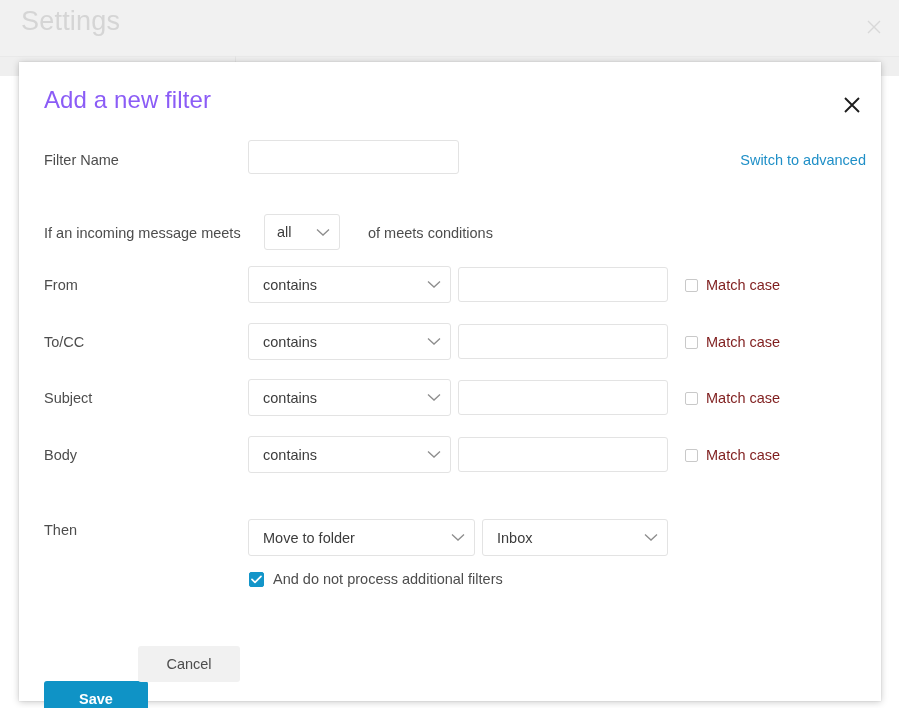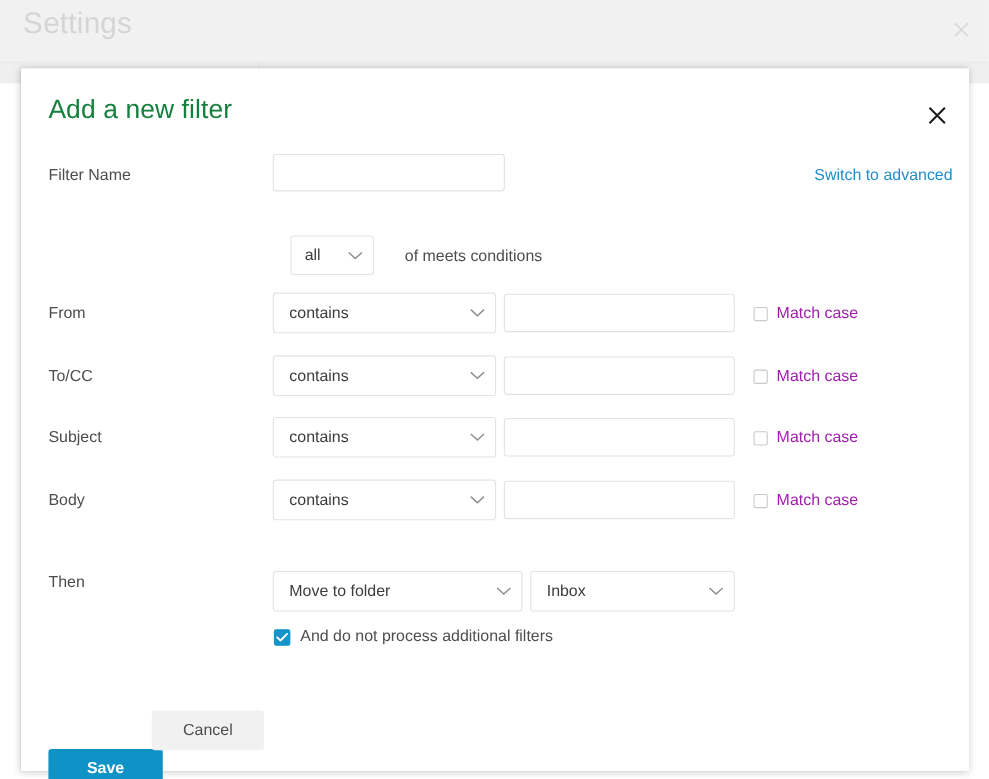--- a/index.html
+++ b/index.html
@@ -63,21 +63,21 @@
     left: 19px; top: 62px;
     width: 862px; height: 639px;
     background: #ffffff;
     box-shadow: 0 1px 7px rgba(0,0,0,0.22), 0 0 1px rgba(0,0,0,0.18);
   }
   .modal-title {
     position: absolute;
     left: 25px; top: 24px;
     font-size: 24px;
     font-weight: 400;
-    color: #15803d;
+    color: #8b5cf6;
     letter-spacing: 0.1px;
   }
   .modal-close {
     position: absolute;
     right: 14px; top: 28px;
     width: 30px; height: 30px;
     display: flex; align-items: center; justify-content: center;
     cursor: pointer;
     color: #1d1d1d;
   }
@@ -125,21 +125,21 @@
   }
   .sel .caret svg { display: block; }
 
   
   .matchcase {
     position: absolute;
     display: flex;
     align-items: center;
     gap: 8px;
     font-size: 14.5px;
-    color: #a21caf;
+    color: #7f1d1d;
     white-space: nowrap;
   }
   .cbox {
     width: 13px; height: 13px;
     border: 1px solid #c9c9c9;
     border-radius: 2px;
     background: #fff;
     flex: 0 0 auto;
   }
   .cbox-checked {
@@ -216,20 +216,21 @@
   <div class="modal-close">
     <svg width="18" height="18" viewBox="0 0 18 18" aria-hidden="true">
       <path d="M2 2 L16 16 M16 2 L2 16" stroke="currentColor" stroke-width="1.9" fill="none"></path>
     </svg>
   </div>
 
   <div class="form-label" style="left:25px; top:90px;">Filter Name</div>
   <input class="txtinput" style="left: 229px; top: 78px; width: 211px; height: 34px;" placeholder="">
   <div class="link-advanced" style="right:15px; top:90px;">Switch to advanced</div>
 
+  <div class="form-label" style="left:25px; top:163px;">If an incoming message meets</div>
   <div class="sel" style="left:245px; top:152px; width:76px; height:36px; padding-left:12px;">
     <span class="sel-text">all</span>
     <span class="caret">
       <svg width="14" height="9" viewBox="0 0 14 9">
           <path d="M1 1.5 L7 7 L13 1.5" stroke="currentColor" stroke-width="1.3" fill="none"></path>
         </svg>
     </span>
   </div>
   <div class="form-label" style="left:349px; top:163px;">of meets conditions</div>
 

